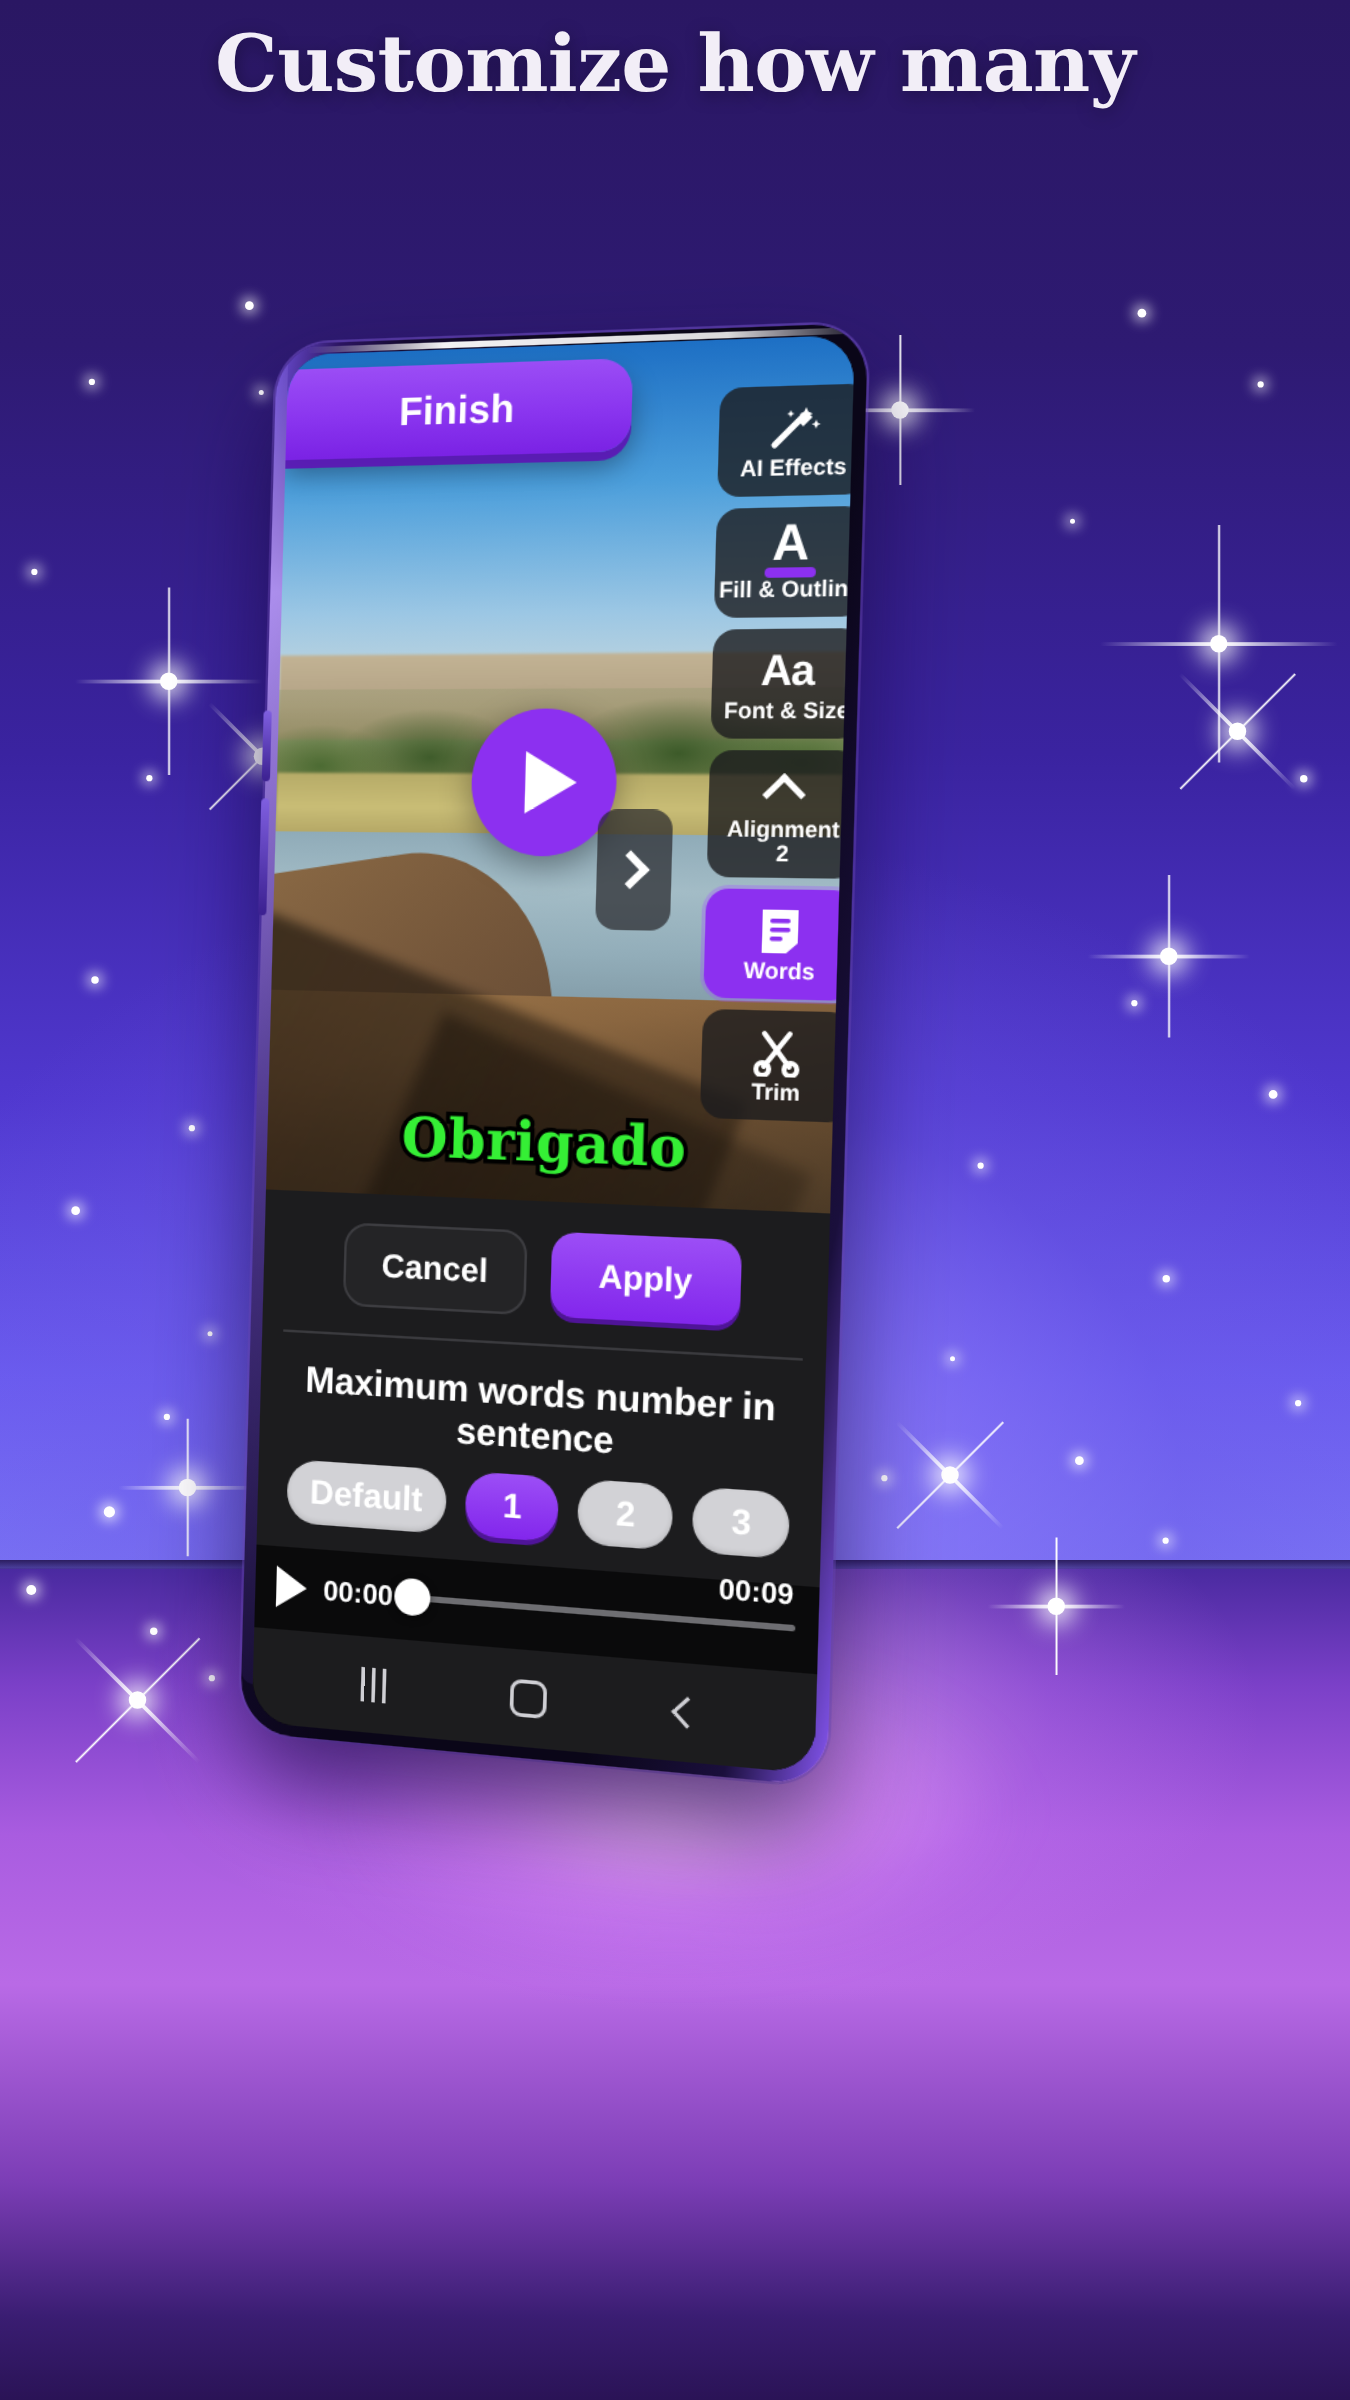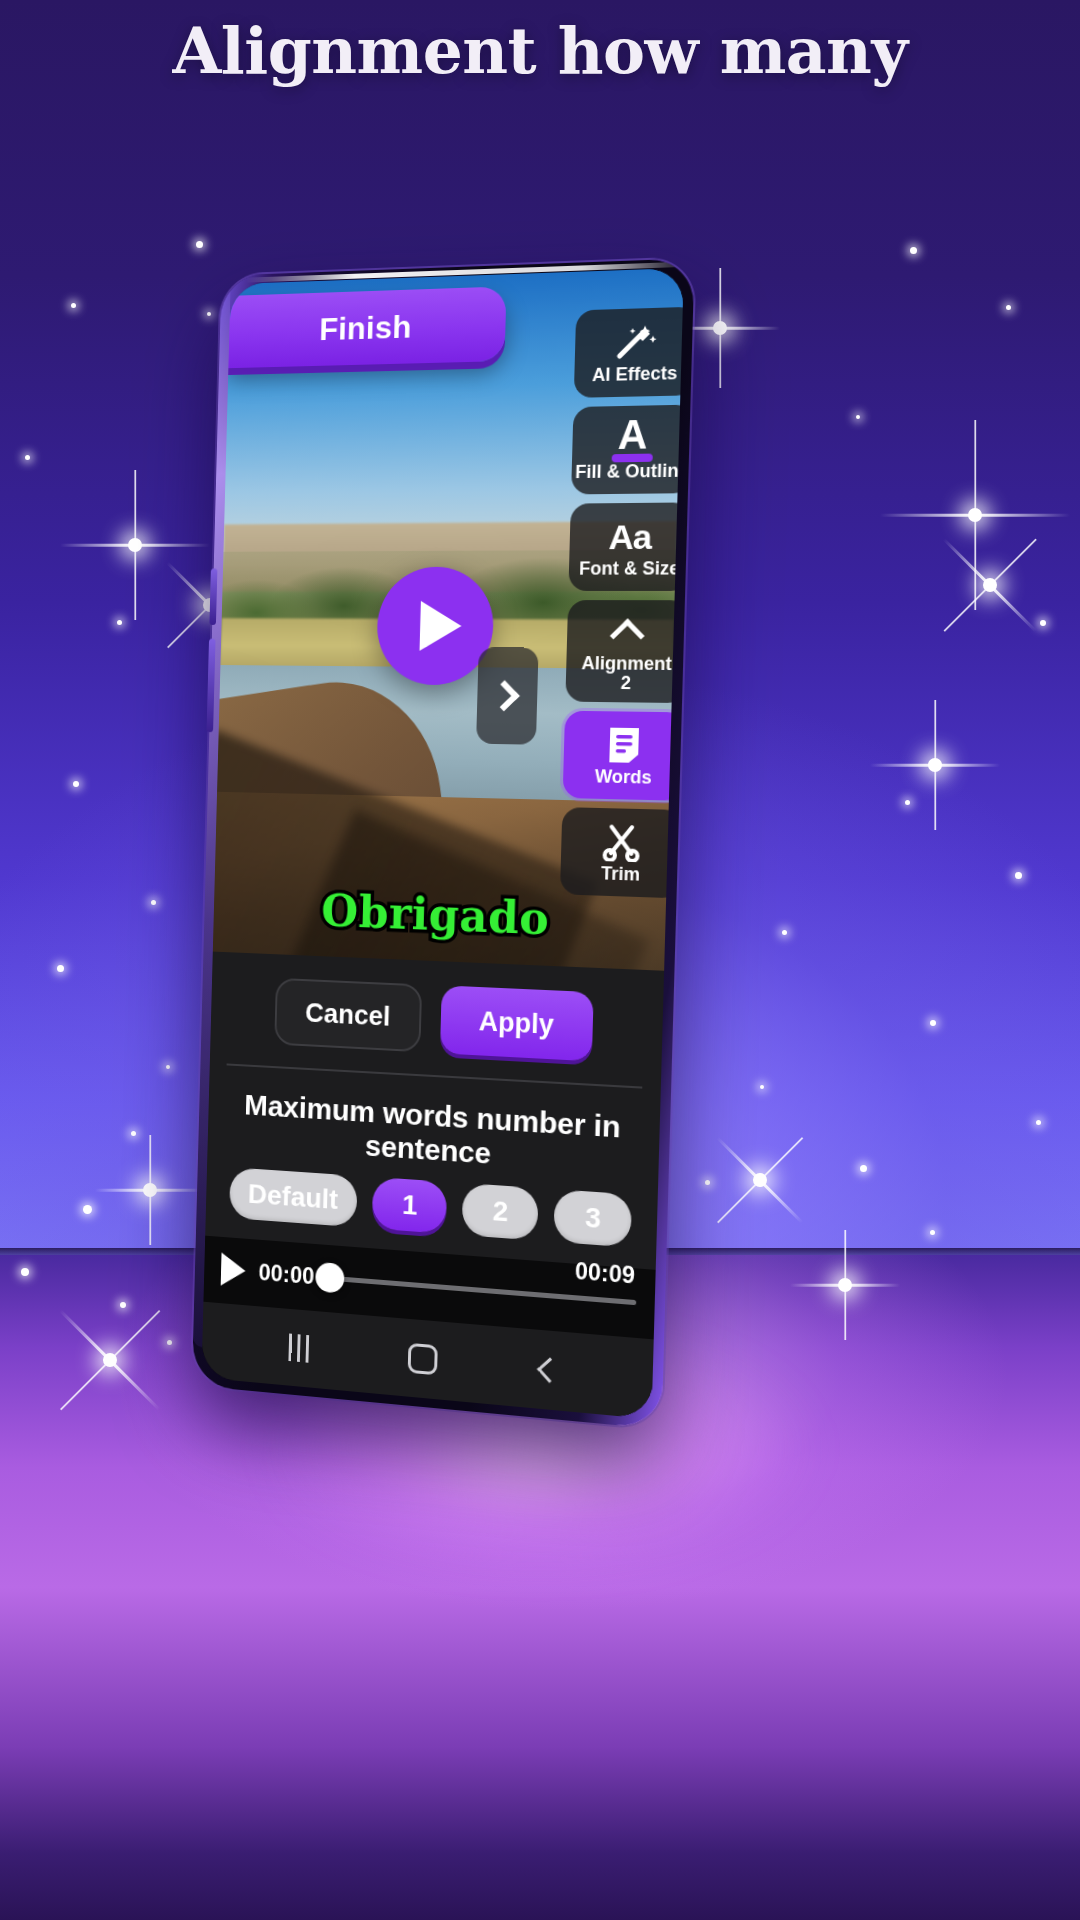--- a/index.html
+++ b/index.html
@@ -345,21 +345,21 @@
     </div>
   <div class="spark" style="left:95px;top:1135px;width:110px;height:110px;">
       <div class="core"></div>
     </div>
   <div class="spark diag" style="left:40px;top:1290px;width:140px;height:140px;">
       <div class="core"></div>
     </div>
 </div>
 
 <div id="headline">
-  <span class="ln">Alignment how many</span>
+  <span class="ln">Customize how many</span>
 </div>
 
 <div id="phone">
   <div class="phone-glow"></div>
   <div class="phone-body">
     <div class="phone-edge-hl"></div>
     <div class="phone-top-hl"></div>
 
     <div class="screen">
 

